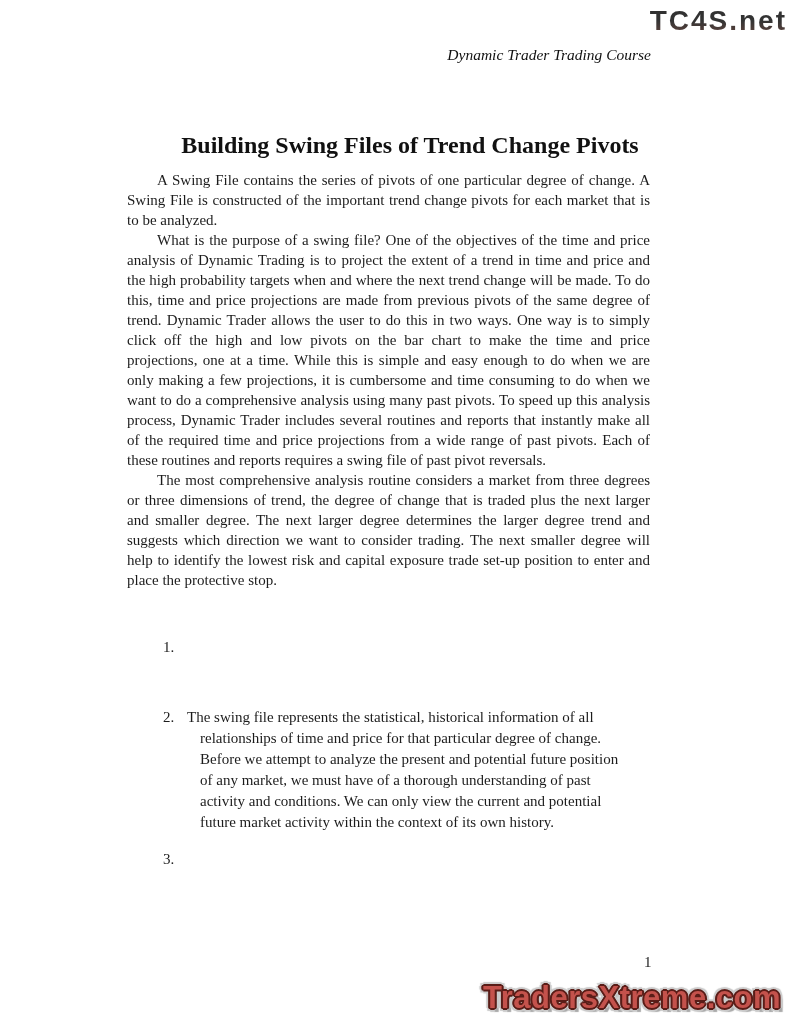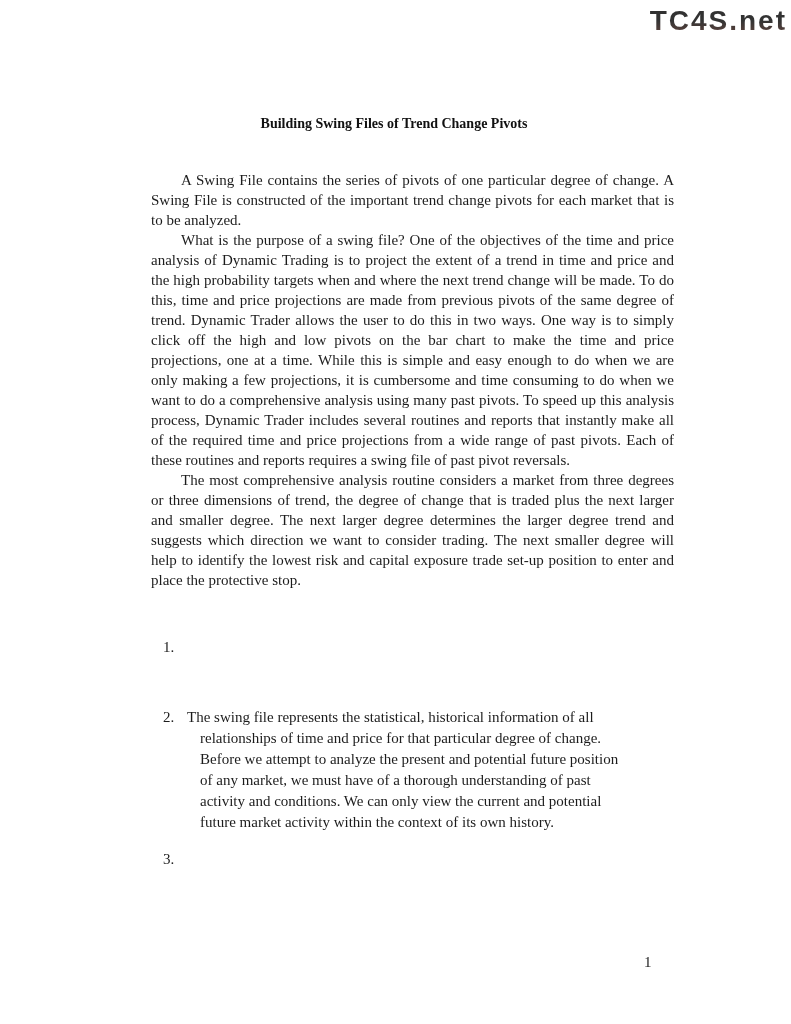--- a/index.html
+++ b/index.html
@@ -17,28 +17,28 @@
     -webkit-background-clip:text; background-clip:text;
     color:transparent;
   }
   .tagline {
     position:absolute; top:46px; right:140px;
     font-style:italic; font-size:15.5px; color:#111111;
   }
 
   
   .doc-title {
-    position:absolute; top:116px; left:127px; width:534px; margin:0;
-    text-align:center; font-size:14px; font-weight:bold; color:#111111;
+    position:absolute; top:116px; left:127px; width:534px; margin:16px;
+    text-align:center; font-size:24px; font-weight:bold; color:#111111;
   }
 
   
   .body-text {
     position:absolute; top:170px; left:127px; width:523px;
-    font-size:15px; line-height:20px; text-align:justify;margin-left:24px;
+    font-size:15px; line-height:20px; text-align:justify;
   }
   .body-text p { margin:0; text-indent:30px; }
 
   
   .list-item {
     position:absolute; left:127px; width:505px; box-sizing:border-box;
     padding-left:73px; text-indent:-13px;
     font-size:15px; line-height:21px; text-align:left;
   }
   .list-item .num { position:absolute; left:36px; top:0; text-indent:0; }
@@ -71,20 +71,21 @@
       -4px 0 1px #cbcbcb, 4px 0 1px #cbcbcb, 0 -4px 1px #cbcbcb, 0 4px 1px #cbcbcb,
       -3px -3px 1px #cbcbcb, 3px -3px 1px #cbcbcb, -3px 3px 1px #cbcbcb, 4px 4px 1px #a9a9a9;
   }
 </style>
 </head>
 <body>
 
 <div class="page">
 
   <div class="logo">TC4S.net</div>
+  <div class="tagline">Dynamic Trader Trading Course</div>
 
   <h1 class="doc-title">Building Swing Files of Trend Change Pivots</h1>
 
   <div class="body-text">
     <p>A Swing File contains the series of pivots of one particular degree of change. A Swing File is constructed of the important trend change pivots for each market that is to be analyzed.</p>
     <p>What is the purpose of a swing file? One of the objectives of the time and price analysis of Dynamic Trading is to project the extent of a trend in time and price and the high probability targets when and where the next trend change will be made. To do this, time and price projections are made from previous pivots of the same degree of trend. Dynamic Trader allows the user to do this in two ways. One way is to simply click off the high and low pivots on the bar chart to make the time and price projections, one at a time. While this is simple and easy enough to do when we are only making a few projections, it is cumbersome and time consuming to do when we want to do a comprehensive analysis using many past pivots. To speed up this analysis process, Dynamic Trader includes several routines and reports that instantly make all of the required time and price projections from a wide range of past pivots. Each of these routines and reports requires a swing file of past pivot reversals.</p>
     <p>The most comprehensive analysis routine considers a market from three degrees or three dimensions of trend, the degree of change that is traded plus the next larger and smaller degree. The next larger degree determines the larger degree trend and suggests which direction we want to consider trading. The next smaller degree will help to identify the lowest risk and capital exposure trade set-up position to enter and place the protective stop.</p>
   </div>
 
 
@@ -95,14 +96,15 @@
   <div class="list-item li-2">
     <span class="num">2.</span>
     <span>The swing file represents the statistical, historical information of all relationships of time and price for that particular degree of change. Before we attempt to analyze the present and potential future position of any market, we must have of a thorough understanding of past activity and conditions. We can only view the current and potential future market activity within the context of its own history.</span>
   </div>
 
   <div class="list-item li-3">
     <span class="num">3.</span>
   </div>
 
   <div class="page-number">1</div>
+  <div class="footer-site">TradersXtreme.com</div>
 
 </div>
 
 </body></html>

